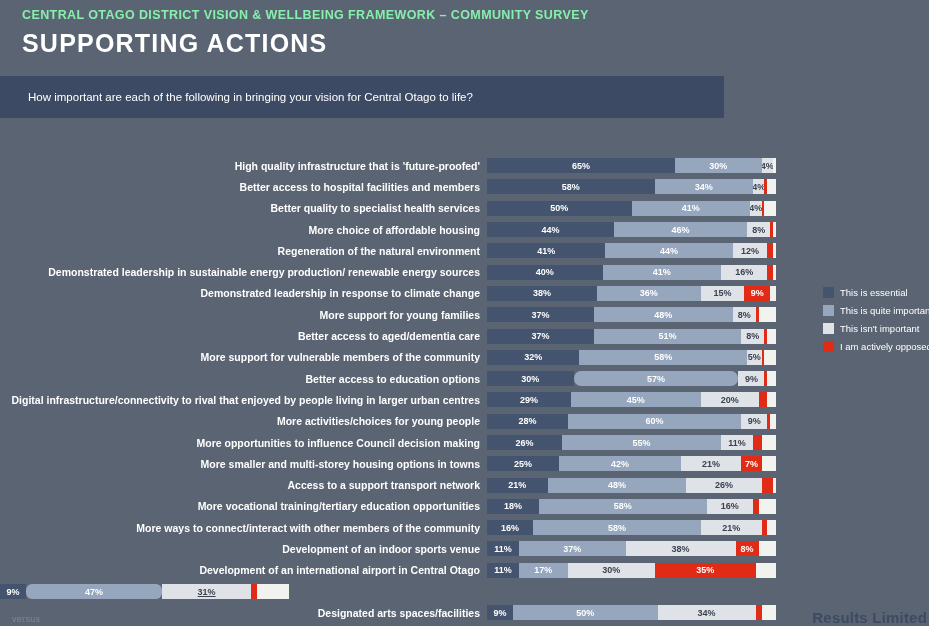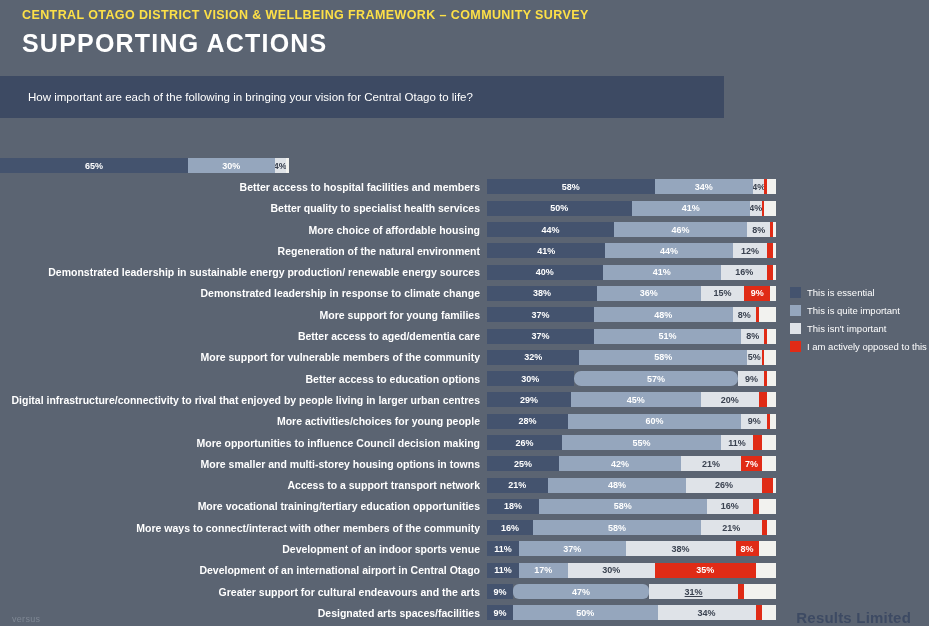--- a/index.html
+++ b/index.html
@@ -20,21 +20,21 @@
     inset: 0;
     background: #5b6472;
   }
   .kicker {
     position: absolute;
     left: 22px;
     top: 8px;
     font-size: 12.5px;
     font-weight: bold;
     letter-spacing: 0.4px;
-    color: #fde047;
+    color: #86efac;
     text-transform: uppercase;
   }
   .title {
     position: absolute;
     left: 22px;
     top: 29px;
     font-size: 25px;
     font-weight: bold;
     letter-spacing: 1.2px;
     color: #ffffff;
@@ -115,39 +115,40 @@
     top: 283px;
     width: 139px;
   }
   .legend-item {
     display: flex;
     align-items: center;
     height: 18px;
     font-size: 9.5px;
     color: #ffffff;
     white-space: nowrap;
+    margin-left: 33px;
   }
   .swatch {
     width: 11px;
     height: 11px;
     margin-right: 6px;
     flex: 0 0 auto;
     border: 0;
   }
   .footer-left {
     position: absolute;
     left: 12px;
     bottom: 2px;
     font-size: 9px;
     color: #7e8794;
     letter-spacing: 0.3px;
   }
   .footer-right {
     position: absolute;
-    right: 18px;
+    right: 2px;
     bottom: 0px;
     font-size: 15px;
     font-weight: bold;
     color: #3d4a63;
     letter-spacing: 0.2px;
   }
 </style>
 </head>
 <body>
 
@@ -155,20 +156,21 @@
 
   <div class="kicker">CENTRAL OTAGO DISTRICT VISION &amp; WELLBEING FRAMEWORK – COMMUNITY SURVEY</div>
   <div class="title">SUPPORTING ACTIONS</div>
 
   <div class="question-bar">
     <span>How important are each of the following in bringing your vision for Central Otago to life?</span>
   </div>
 
   <div class="chart" id="chart">
       <div class="row">
+        <div class="row-label">High quality infrastructure that is 'future-proofed'</div>
         <div class="bar-wrap">
           <div class="seg seg-essential" style="width: 65%;">65%</div>
           <div class="seg seg-quite" style="width: 30%;">30%</div>
           <div class="seg seg-notimp" style="width: 4%;">4%</div>
           <div class="seg seg-dontknow" style="width: 1%;"></div>
         </div>
       </div>
       <div class="row">
         <div class="row-label">Better access to hospital facilities and members</div>
         <div class="bar-wrap">
@@ -353,21 +355,20 @@
         <div class="row-label">Development of an international airport in Central Otago</div>
         <div class="bar-wrap">
           <div class="seg seg-essential" style="width: 11%;">11%</div>
           <div class="seg seg-quite" style="width: 17%;">17%</div>
           <div class="seg seg-notimp" style="width: 30%;">30%</div>
           <div class="seg seg-opposed" style="width: 35%;">35%</div>
           <div class="seg seg-dontknow" style="width: 7%;"></div>
         </div>
       </div>
       <div class="row">
-        <div class="row-label">Greater support for cultural endeavours and the arts</div>
         <div class="bar-wrap">
           <div class="seg seg-essential" style="width: 9%;">9%</div>
           <div class="seg seg-quite" style="width: 47%; border-radius: 6px;">47%</div>
           <div class="seg seg-notimp" style="width: 31%; text-decoration: underline;">31%</div>
           <div class="seg seg-opposed" style="width: 2%;"></div>
           <div class="seg seg-dontknow" style="width: 11%;"></div>
         </div>
       </div>
       <div class="row">
         <div class="row-label">Designated arts spaces/facilities</div>

